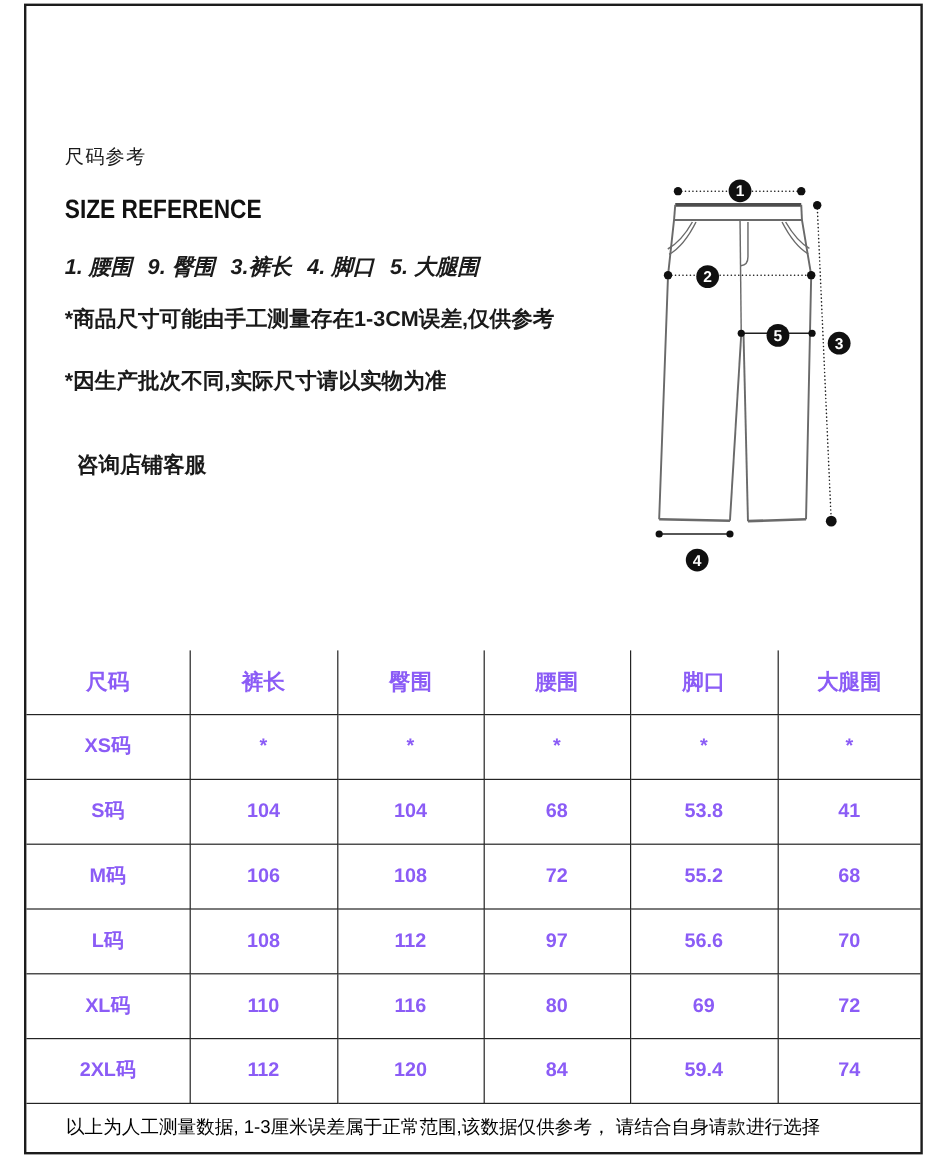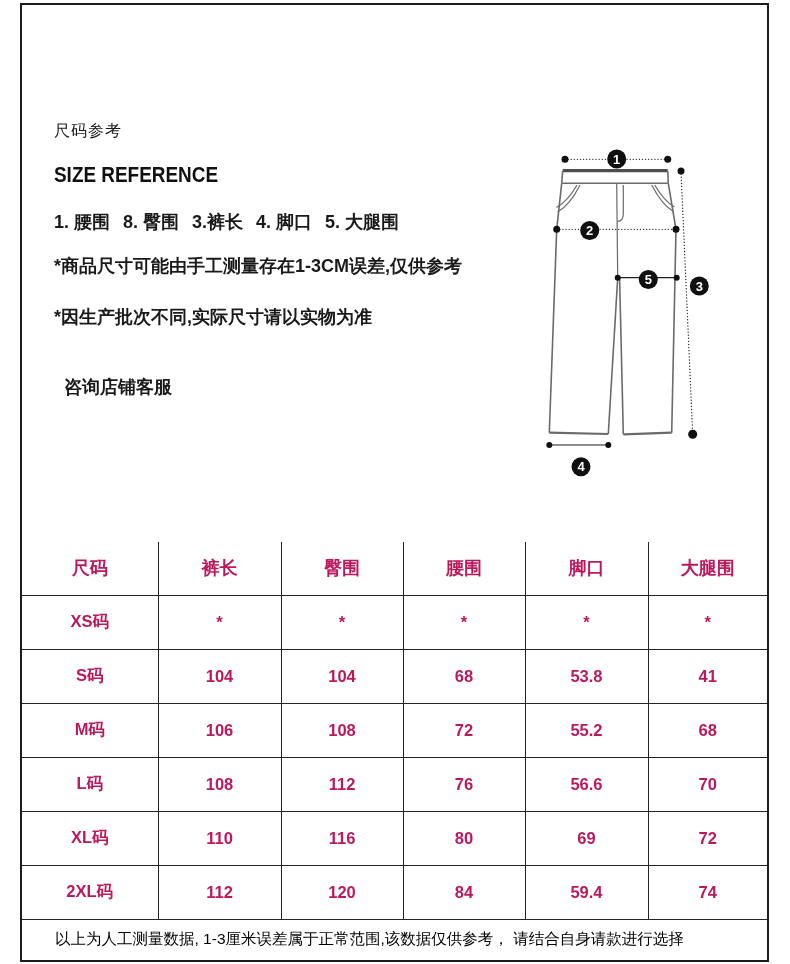--- a/index.html
+++ b/index.html
@@ -16,59 +16,59 @@
     position:absolute;left:32px;top:116px;
     font-size:16px;font-weight:400;letter-spacing:1px;color:#1a1a1a;
   }
   .title-en{
     position:absolute;left:32px;top:157px;
     font-size:22px;font-weight:700;letter-spacing:0px;color:#111;
     transform:scaleX(0.86);transform-origin:left center;white-space:nowrap;
   }
   .measure-list{
     position:absolute;left:32px;top:205px;display:flex;gap:13px;
-    font-size:18px;font-weight:600;color:#1a1a1a;white-space:nowrap;
+    font-size:18px;font-weight:600;color:#1a1a1a;white-space:nowrap;font-style:italic;
   }
   .note{
     position:absolute;left:32px;font-size:18px;font-weight:600;color:#1a1a1a;white-space:nowrap;
   }
   .note-a{top:249px;}
   .note-b{top:300px;}
   .note-c{top:342px;}
   .note-d{top:370px;left:42px;}
   svg.pants{position:absolute;left:523px;top:140px;}
 
   table.size-table{
     position:absolute;left:0px;top:537px;width:745px;height:418px;
     border-collapse:collapse;table-layout:fixed;border:hidden;
   }
   .size-table th,.size-table td{
     border:1px solid #242424;text-align:center;vertical-align:middle;
-    padding:0;color:#be185d;
+    padding:0;color:#8b5cf6;
   }
   .size-table thead tr{height:53px;}
   .size-table tbody tr{height:54px;}
   .size-table th{font-size:18px;font-weight:700;}
   .size-table td{font-size:16.5px;font-weight:700;}
   .size-table tr.foot-row{height:auto;}
   .size-table td.footnote{
     text-align:left;padding-left:33px;font-size:15.5px;font-weight:400;color:#000000;
   }
 </style>
 </head>
 <body>
 
 <div class="frame">
 
   <div class="title-zh">尺码参考</div>
   <div class="title-en">SIZE REFERENCE</div>
 
   <div class="measure-list">
     <span>1. 腰围</span>
-    <span>8. 臀围</span>
+    <span>9. 臀围</span>
     <span>3.裤长</span>
     <span>4. 脚口</span>
     <span>5. 大腿围</span>
   </div>
 
   <div class="note note-a">*商品尺寸可能由手工测量存在1-3CM误差,仅供参考</div>
   <div class="note note-b">*因生产批次不同,实际尺寸请以实物为准</div>
   <div class="note note-d">咨询店铺客服</div>
 
   <svg class="pants" width="175" height="335" viewBox="0 0 175 335">
@@ -185,21 +185,21 @@
         <td>106</td>
         <td>108</td>
         <td>72</td>
         <td>55.2</td>
         <td>68</td>
       </tr>
       <tr>
         <td>L码</td>
         <td>108</td>
         <td>112</td>
-        <td>76</td>
+        <td>97</td>
         <td>56.6</td>
         <td>70</td>
       </tr>
       <tr>
         <td>XL码</td>
         <td>110</td>
         <td>116</td>
         <td>80</td>
         <td>69</td>
         <td>72</td>

